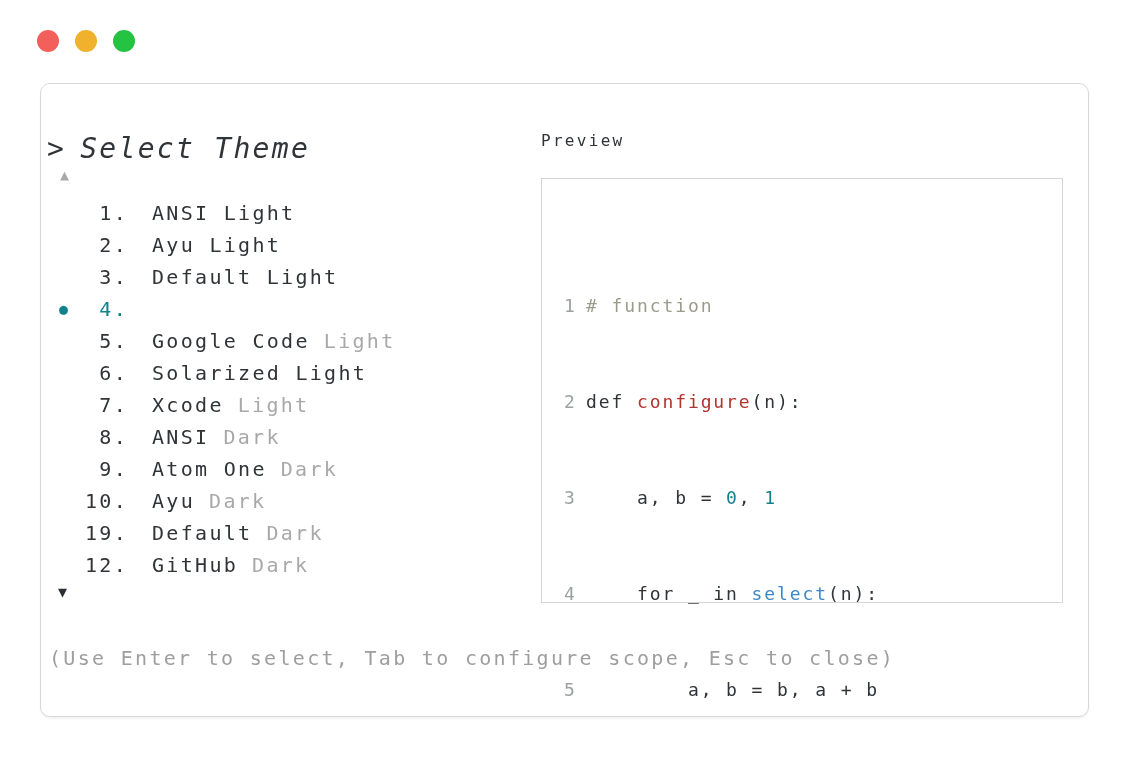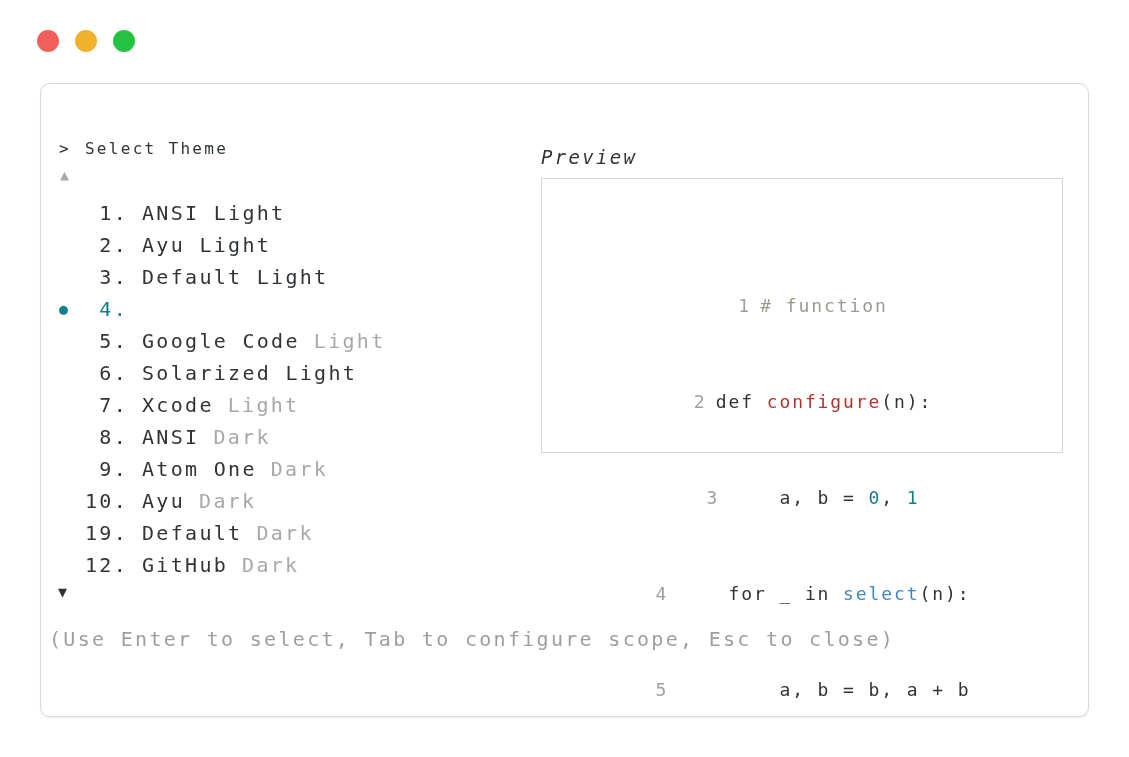--- a/index.html
+++ b/index.html
@@ -22,45 +22,45 @@
   .light.red{background:var(--mac-red);}
   .light.yellow{background:var(--mac-yellow);}
   .light.green{background:var(--mac-green);}
 
   .window{
     position:absolute;left:40px;top:83px;width:1049px;height:634px;
     background:#fff;border:1.5px solid var(--border);border-radius:10px;
     box-shadow:0 2px 2px rgba(0,0,0,0.05);
   }
 
-  .prompt{position:absolute;left:18px;top:50px;font-size:16px;line-height:30px;
-    letter-spacing:2.3px;white-space:pre;color:var(--ink);}
+  .prompt{position:absolute;left:6px;top:50px;font-size:28px;line-height:30px;
+    letter-spacing:2.3px;white-space:pre;color:var(--ink);font-style:italic;}
   .prompt .ptitle{margin-left:14px;}
 
   .scroll-ind{position:absolute;font-size:15px;line-height:15px;}
   .scroll-up{left:19px;top:84px;color:#a9a9a9;}
   .scroll-down{left:17px;top:501px;color:#2b3036;}
 
   .theme-list{position:absolute;left:18px;top:113px;font-size:20px;
     letter-spacing:2.3px;}
   .row{display:flex;align-items:center;height:32px;white-space:pre;cursor:default;}
   .marker{width:26px;flex:0 0 26px;font-size:15px;color:var(--teal);letter-spacing:0;}
   .rnum{display:inline-block;min-width:43px;}
-  .rname{margin-left:14px;}
+  .rname{margin-left:24px;}
   .rdim{margin-left:14px;color:var(--dim);}
   .row.selected .rnum,.row.selected .rname,.row.selected .rdim{color:var(--teal);}
 
-  .hint{position:absolute;left:8px;top:540px;font-size:20px;line-height:30px;
+  .hint{position:absolute;left:8px;top:559px;font-size:20px;line-height:30px;
     letter-spacing:2.3px;color:var(--hint);white-space:pre;}
 
-  .preview-label{position:absolute;left:500px;top:58px;font-size:19px;
-    line-height:30px;letter-spacing:2.3px;color:var(--ink);font-style:italic;}
+  .preview-label{position:absolute;left:500px;top:42px;font-size:16px;
+    line-height:30px;letter-spacing:2.3px;color:var(--ink);}
   .preview-box{
-    position:absolute;left:500px;top:94px;width:522px;height:275px;
-    background:#fff;border:1.5px solid var(--border2);text-align:center;
+    position:absolute;left:500px;top:94px;width:522px;height:425px;
+    background:#fff;border:1.5px solid var(--border2);
   }
   .code{padding:47px 0 0 22px;font-size:18px;line-height:32px;
     letter-spacing:1.9px;white-space:pre;}
   .cl{height:32px;}
   .ln{display:inline-block;width:12px;margin-right:10px;color:var(--linenum);}
   .tk{color:var(--ink);}
   .tk.c{color:var(--comment);}
   .tk.f{color:var(--func);}
   .tk.n{color:var(--numlit);}
   .tk.b{color:var(--blue);}

